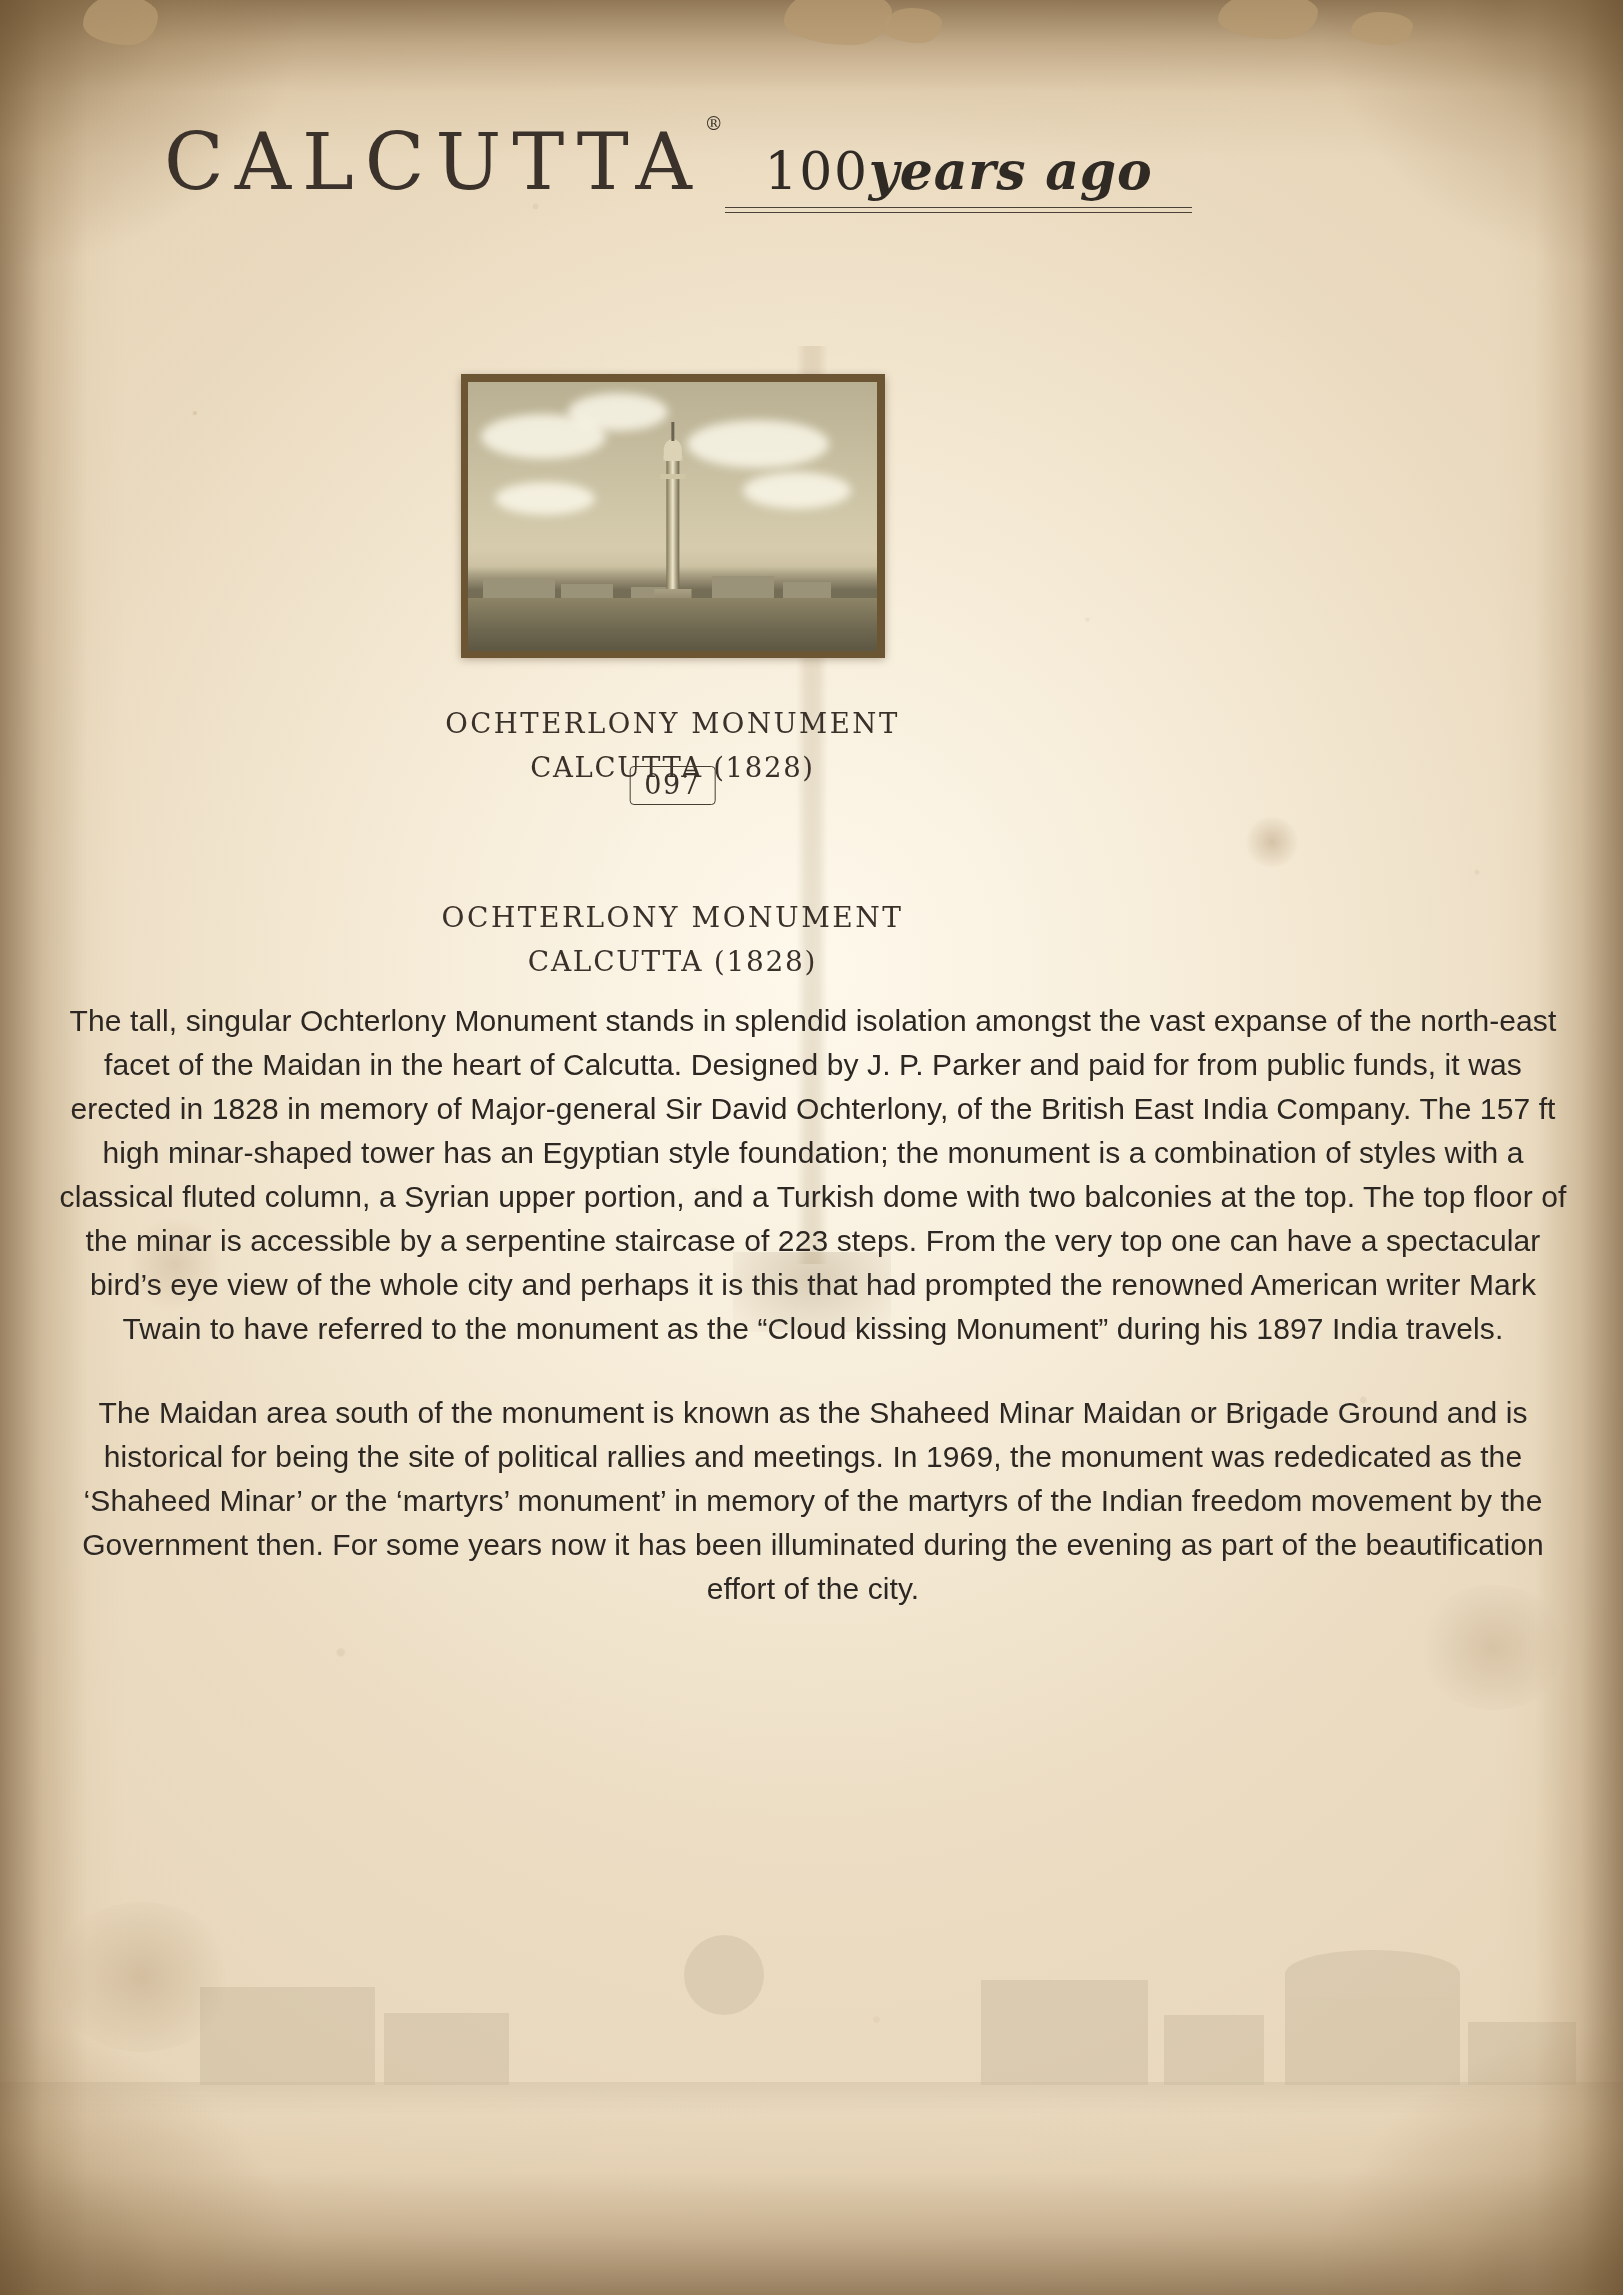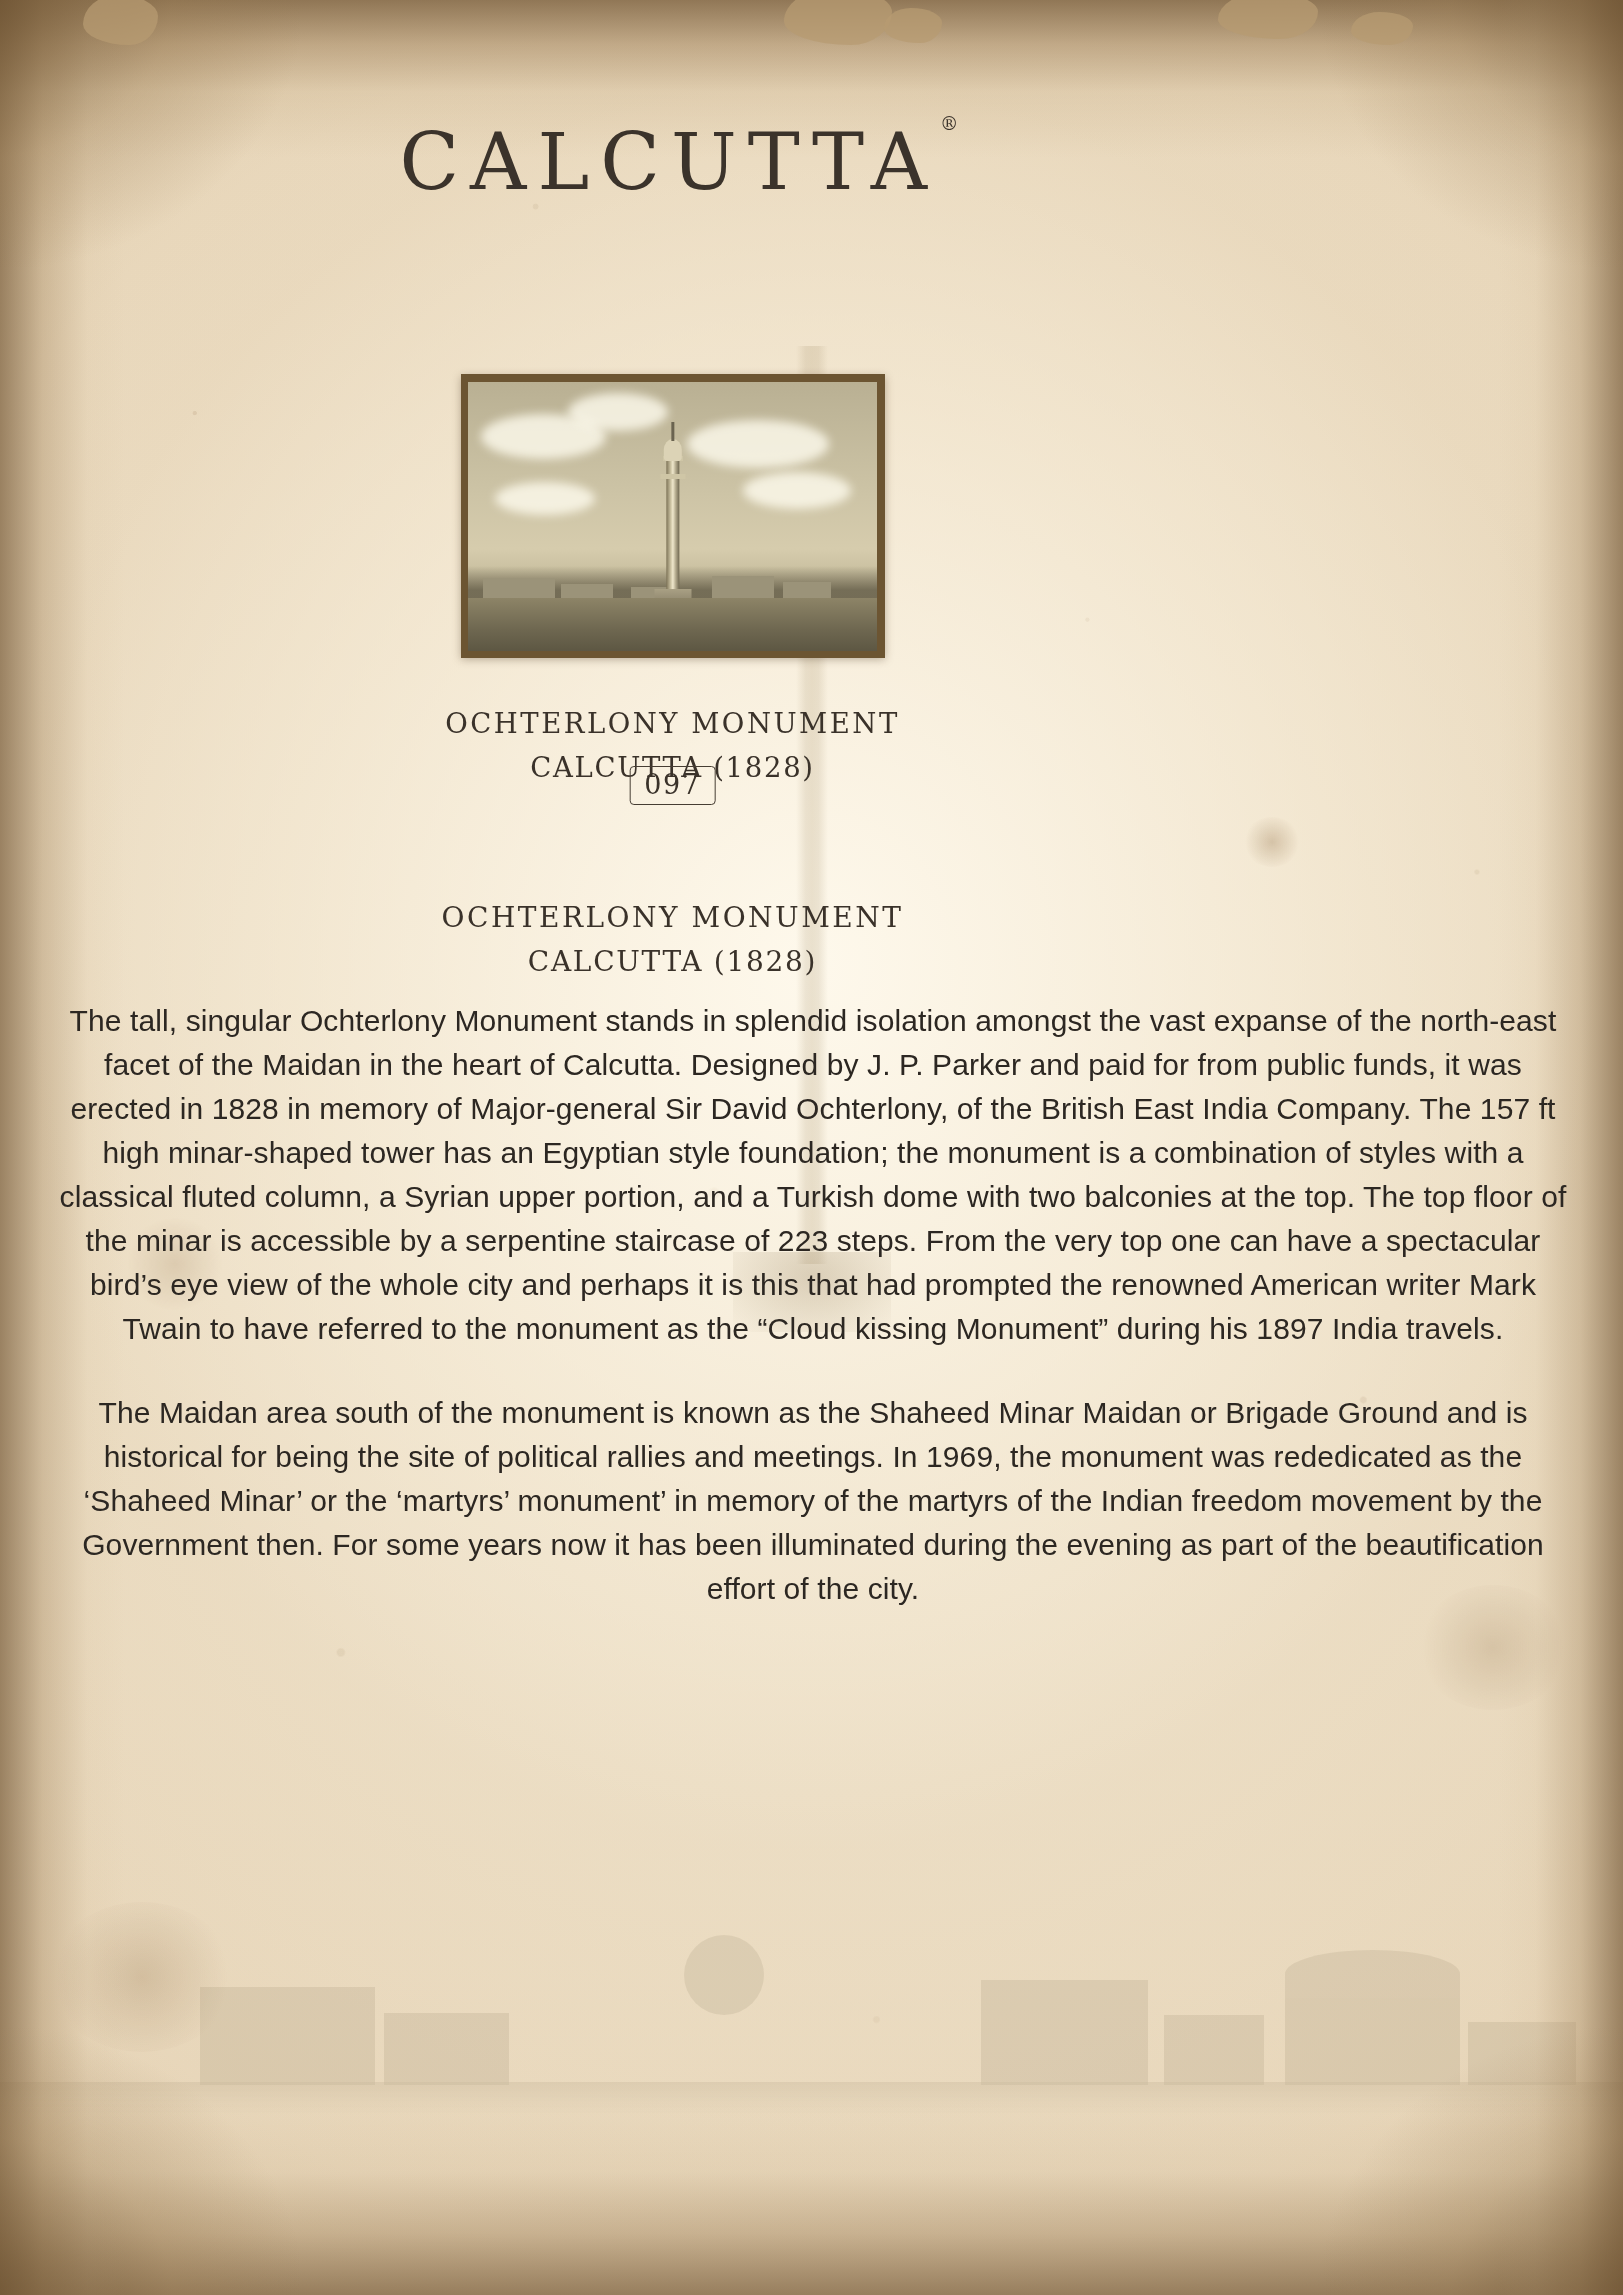--- a/index.html
+++ b/index.html
@@ -296,20 +296,26 @@
   </div>
   <div class="ghost-col"></div>
   <div class="ghost-base"></div>
 
   <div class="content">
 
     <div class="masthead">
       <div class="brand">
         <span>CALCUTTA</span><span class="reg">®</span>
       </div>
+      <div class="subtitle-wrap">
+        <div class="subtitle">
+          <span class="num">100</span><span>years ago</span>
+        </div>
+        <div class="rule"></div>
+      </div>
     </div>
 
     <div class="photo-frame">
       <div class="photo">
         <div class="sky-cloud" style="left:13.3px;  top:32px;  width:125px; height:45px;"></div>
         <div class="sky-cloud" style="left:100px; top:11.7px;  width:100px; height:38px;"></div>
         <div class="sky-cloud" style="left:219px; top:38px;  width:142px; height:48px;"></div>
         <div class="sky-cloud" style="left:275px; top:90px; width:108px; height:37px;"></div>
         <div class="sky-cloud" style="left:27px;  top:100px; width:100px; height:33px;"></div>
 

